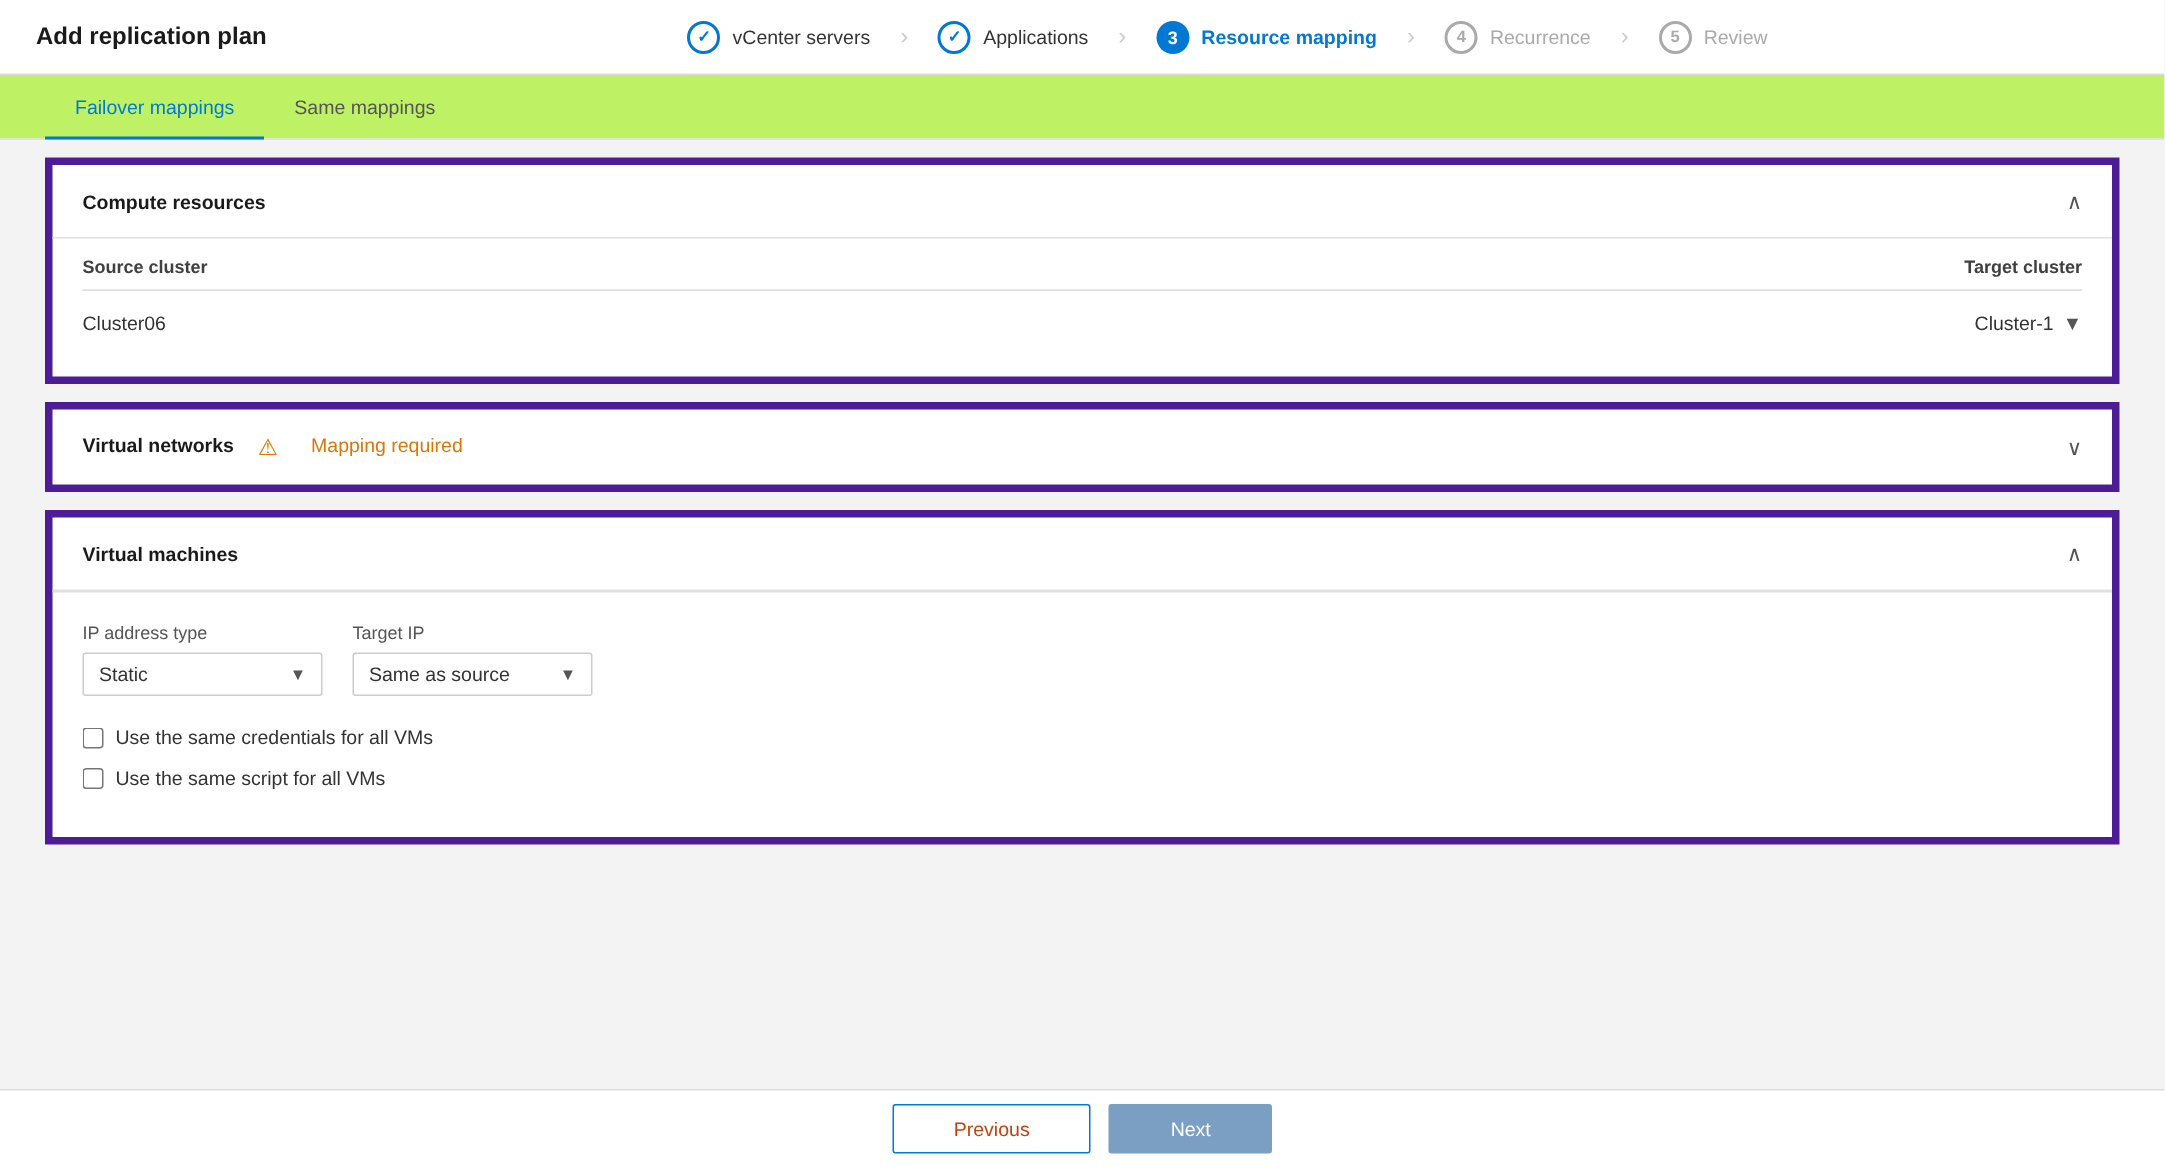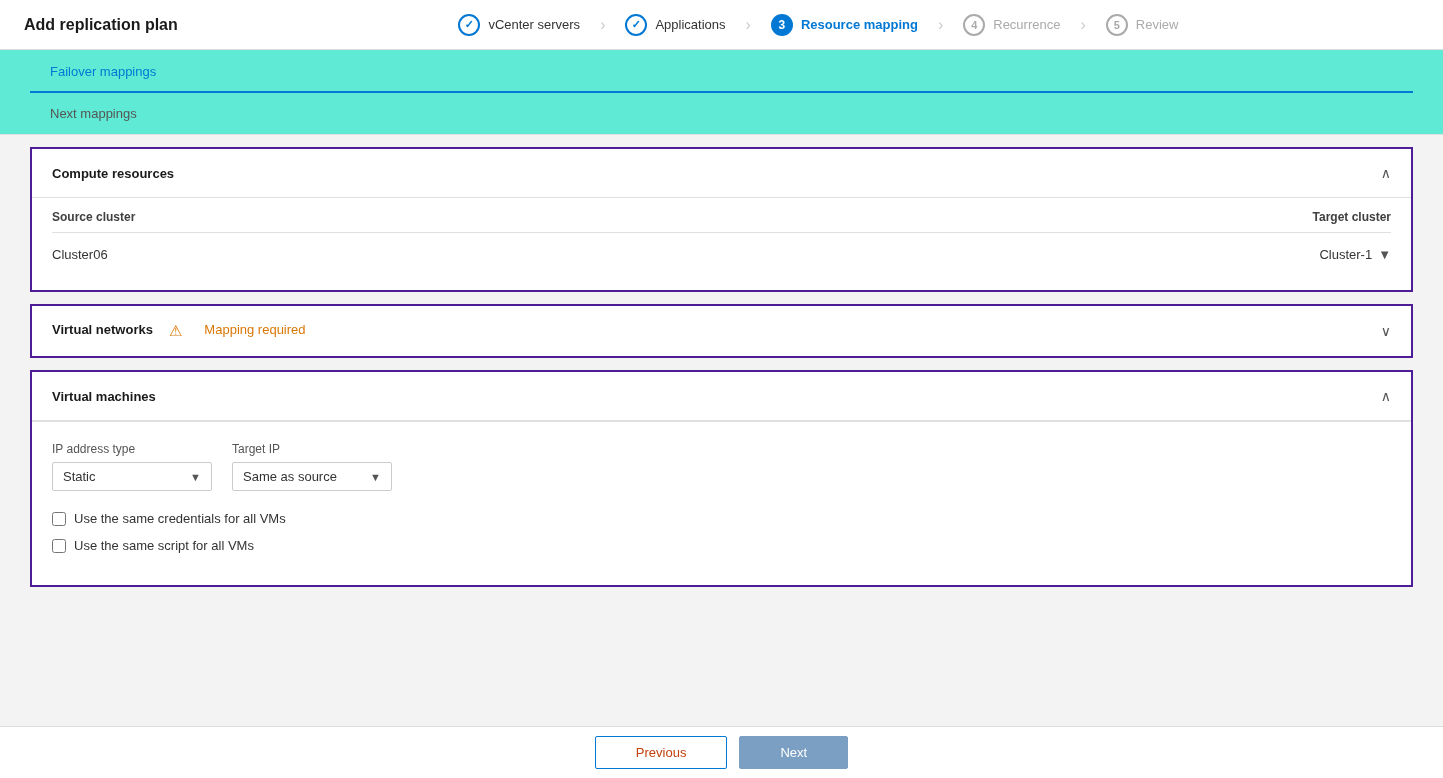--- a/index.html
+++ b/index.html
@@ -81,26 +81,25 @@
     .main {
       display: flex;
       flex-direction: column;
       height: calc(778px - 50px - 52px);
       overflow-y: auto;
       background: #f3f3f3;
     }
 
     
     .tabs-container {
-      background: #5eead4;
+      background: #bef264;
       border-bottom: 1px solid #e0e0e0;
       padding: 0 30px;
       display: flex;
       gap: 0;
-      flex-direction: column;
     }
     .tab {
       padding: 14px 20px 12px;
       cursor: pointer;
       font-size: 13px;
       color: #555;
       border-bottom: 2px solid transparent;
       margin-bottom: -1px;
     }
     .tab.active {
@@ -111,21 +110,21 @@
 
     
     .sections {
       padding: 0 30px;
       flex: 1;
     }
 
     .section {
       background: #fff;
       margin-top: 12px;
-      border: 2px solid #4c1d95;
+      border: 5px solid #4c1d95;
     }
 
     .section-header {
       display: flex;
       align-items: center;
       justify-content: space-between;
       padding: 16px 20px;
       cursor: pointer;
       border-bottom: 1px solid #e0e0e0;
     }
@@ -320,21 +319,21 @@
       <div class="step-icon inactive">5</div>
       <span class="step-label inactive">Review</span>
     </div>
   </div>
 </div>
 
 <div class="main">
 
   <div class="tabs-container">
     <div class="tab active">Failover mappings</div>
-    <div class="tab">Next mappings</div>
+    <div class="tab">Same mappings</div>
   </div>
 
   <div class="sections">
 
     <div class="section">
       <div class="section-header">
         <span class="section-title">Compute resources</span>
         <span class="chevron">∧</span>
       </div>
       <div class="section-body">

